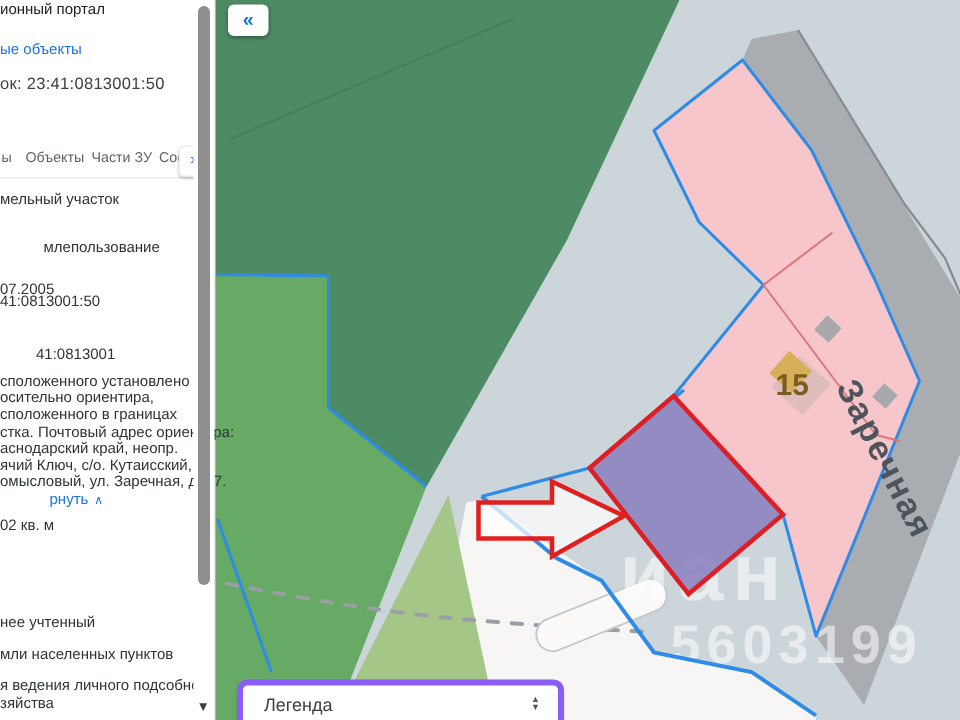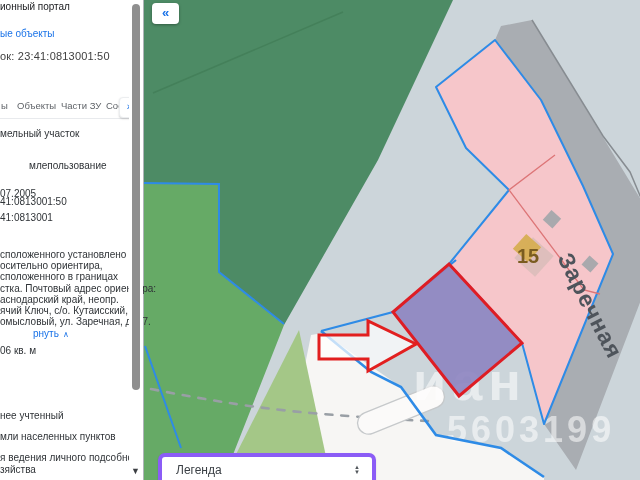--- a/index.html
+++ b/index.html
@@ -12,21 +12,21 @@
   .portal{top:1px;color:#202124;font-size:10px;}
   .backlink{top:28px;color:#1a73e8;font-size:10px;}
   .title{top:50px;font-size:11px;font-weight:400;color:#404040;letter-spacing:.2px;}
   .tabs{top:100px;color:#5f6368;font-size:9.5px;}
   .tab-frag{left:1px;}
   .tab-1{left:17px;text-align:right;} .tab-2{left:61px;} .tab-3{left:106px;}
   .tabs-more{position:absolute;left:119px;top:97px;width:17px;height:19px;background:#fff;
              border:1px solid #eceef0;border-radius:4px;box-shadow:0 1px 2px rgba(0,0,0,.18);
              color:#1a73e8;font-size:10px;line-height:17px;text-align:center;z-index:4;}
   .divider{position:absolute;left:0;top:118px;width:129px;height:1px;background:#e8eaed;}
-  .v1{top:128px;} .v2{top:160px;margin-left:29px;} .v3{top:188px;} .v4{top:196px;} .v5{top:212px;}
+  .v1{top:128px;} .v2{top:160px;margin-left:29px;} .v3{top:188px;} .v4{top:196px;} .v5{top:231px;margin-left:24px;}
   .addr{top:249px;line-height:11.2px;}
   .linkrow{top:328px;color:#1a73e8;margin-left:33px;}
   .chev-up{font-size:8px;color:#1a73e8;margin-left:4px;}
   .v-area{top:345px;} .v-status{top:410px;} .v-cat{top:431px;}
   .v-use{top:452px;line-height:11.8px;}
 
   
   #pscroll{position:absolute;left:129px;top:0;width:14px;height:480px;background:#fff;z-index:4;}
   #pthumb{position:absolute;left:3px;top:4px;width:8px;height:386px;background:#8f8f8f;border-radius:4px;}
   #pdown{position:absolute;left:2px;top:466px;color:#3c3f43;font-size:9px;}
@@ -73,21 +73,21 @@
       <div>стка. Почтовый адрес ориентира:</div>
       <div>аснодарский край, неопр.</div>
       <div>ячий Ключ, с/о. Кутаисский, п.</div>
       <div>омысловый, ул. Заречная, д. 17.</div>
     </div>
 
     <div class="prow linkrow">
       <span>рнуть</span><span class="chev-up">∧</span>
     </div>
 
-    <div class="prow v-area">06 кв. м</div>
+    <div class="prow v-area">02 кв. м</div>
     <div class="prow v-status">нее учтенный</div>
     <div class="prow v-cat">мли населенных пунктов</div>
     <div class="prow v-use">
       <div>я ведения личного подсобного</div>
       <div>зяйства</div>
     </div>
   </div>
 
   <div id="pscroll">
     <div id="pthumb"></div>

